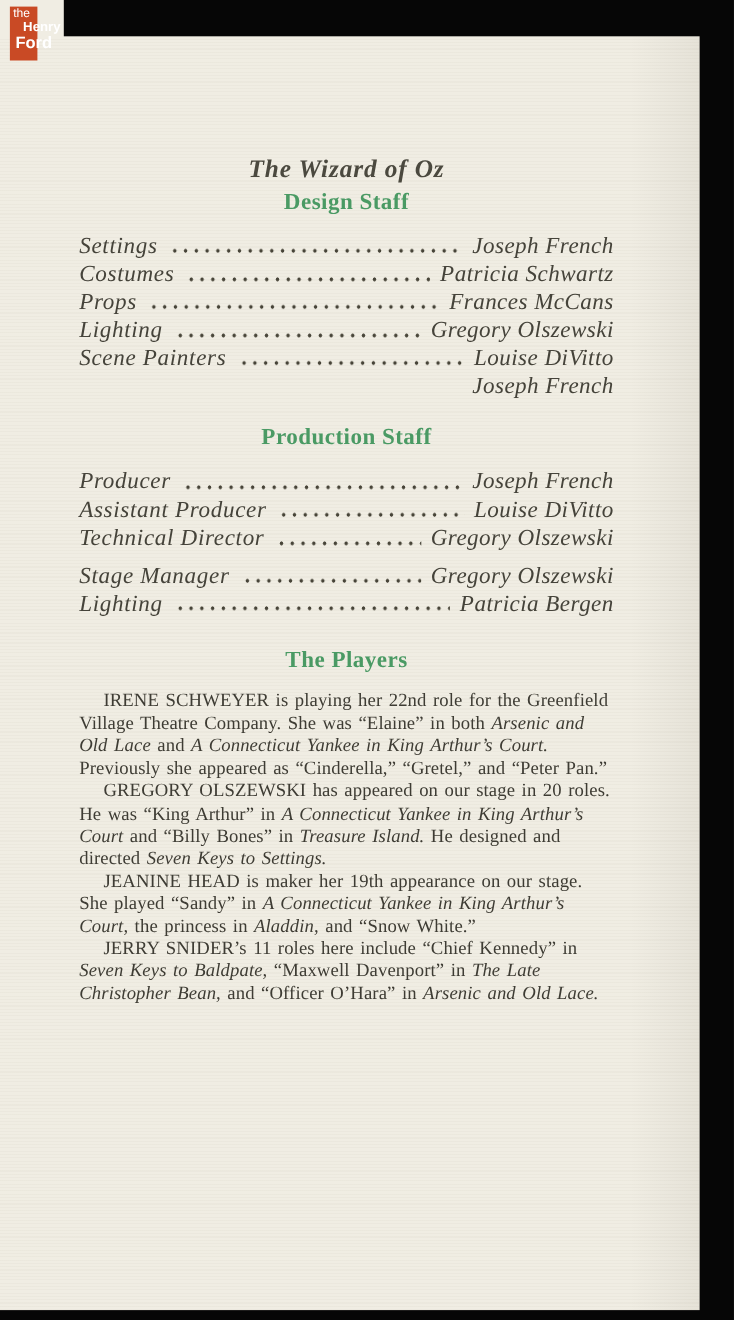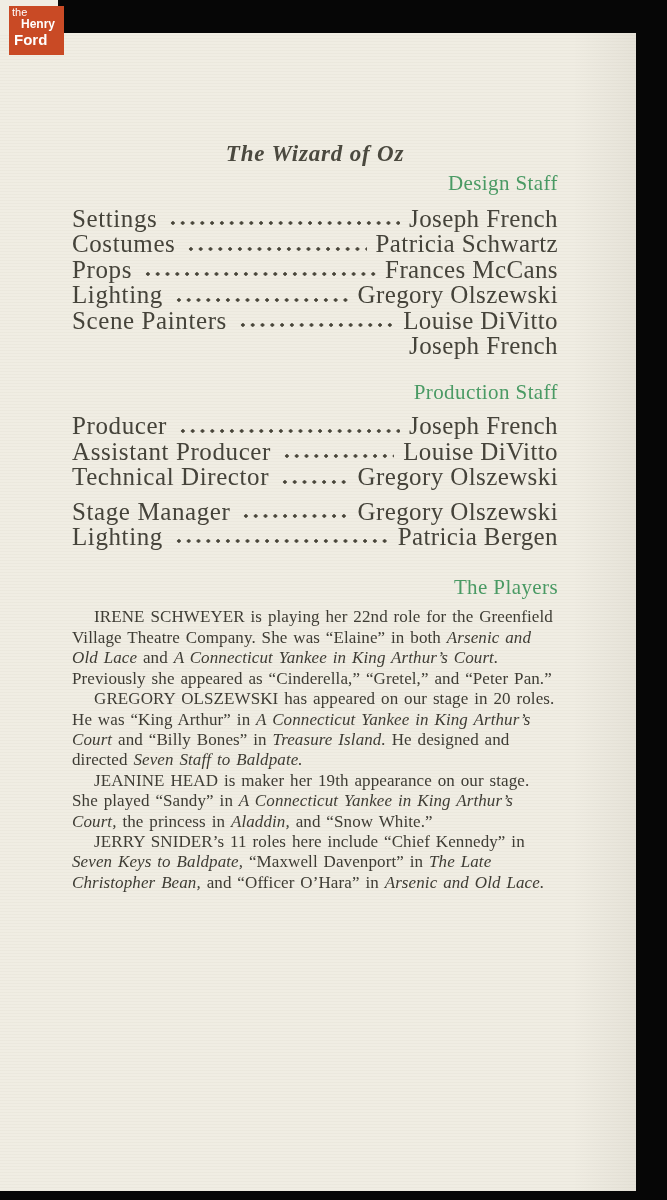--- a/index.html
+++ b/index.html
@@ -3,36 +3,36 @@
 <meta charset="utf-8">
 <style>
   html,body{margin:0;padding:0;background:#000;}
   .stage{position:relative;width:667px;height:1200px;background:#060606;overflow:hidden;
          font-family:"Liberation Serif",serif;}
   .corner{position:absolute;left:0;top:0;width:58px;height:34px;background:var(--paper,#f0ede3);}
   .page{position:absolute;left:0;top:33px;width:636px;height:1158px;background:var(--paper,#f0ede3);
         background-image:repeating-linear-gradient(0deg,rgba(125,115,92,.04) 0 1px,rgba(0,0,0,0) 1px 3px),
                          linear-gradient(90deg,rgba(0,0,0,0) 90%,rgba(60,55,40,.06));}
   
-  .logo{position:absolute;left:9px;top:6px;width:55px;height:49px;background:var(--logo-orange,#c94a25);
+  .logo{position:absolute;left:9px;top:6px;width:25px;height:49px;background:var(--logo-orange,#c94a25);
         font-family:"Liberation Sans",sans-serif;color:#fff;}
   .l-the{position:absolute;left:3px;top:1px;font-size:11px;line-height:1;font-weight:400;}
   .l-henry{position:absolute;left:12px;top:12px;font-size:12px;line-height:1;font-weight:700;}
   .l-ford{position:absolute;left:5px;top:26px;font-size:15px;line-height:1;font-weight:700;}
   
   .content{position:absolute;left:72px;top:108px;width:486px;color:var(--ink,#403e36);}
   .title{margin:0;font-style:italic;font-weight:700;font-size:23px;line-height:26px;
          text-align:center;color:#4b493f;letter-spacing:.8px;}
-  .heading{margin:0;font-weight:400;font-size:21px;line-height:24px;text-align:right;
+  .heading{margin:16px;font-weight:700;font-size:21px;line-height:24px;text-align:center;
            color:var(--accent-green,#4a9a64);letter-spacing:.4px;}
   .h-design{margin-top:4px;}
   .h-production{margin-top:22px;}
   .h-performance{margin-top:21px;}
   .h-players{margin-top:26px;}
-  .rows{margin-top:11px;font-size:25px;color:#45433a;}
+  .rows{margin-top:11px;font-size:21px;color:#45433a;font-style:italic;}
   .rows-2,.rows-3{margin-top:9px;}
   .row{display:flex;align-items:flex-end;line-height:25.4px;}
   .role{white-space:nowrap;letter-spacing:.6px;}
   .name{white-space:nowrap;letter-spacing:.4px;}
   .leader{flex:1 1 auto;min-width:16px;position:relative;margin:0 7px 0 9px;}
   .leader::before{content:"";position:absolute;left:2px;right:2px;bottom:6px;height:4px;
         background-image:radial-gradient(circle,#474438 1.5px,rgba(0,0,0,0) 1.9px);
         background-size:9.8px 4px;background-repeat:repeat-x;background-position:left center;}
   .row.cont{justify-content:flex-end;}
   .para{margin:8px 0 0;font-size:17px;line-height:20.4px;color:#3e3c34;
@@ -110,21 +110,21 @@
         </div>
         <div class="row">
           <span class="role">Lighting</span>
           <span class="leader"></span>
           <span class="name">Patricia Bergen</span>
         </div>
       </div>
 
       <h2 class="heading h-players">The Players</h2>
       <p class="para"><span>IRENE SCHWEYER is playing her 22nd role for the Greenfield Village Theatre Company. She was “Elaine” in both </span><span class="it">Arsenic and Old Lace</span><span> and </span><span class="it">A Connecticut Yankee in King Arthur’s Court.</span><span> Previously she appeared as “Cinderella,” “Gretel,” and “Peter Pan.”</span></p>
-      <p class="para"><span>GREGORY OLSZEWSKI has appeared on our stage in 20 roles. He was “King Arthur” in </span><span class="it">A Connecticut Yankee in King Arthur’s Court</span><span> and “Billy Bones” in </span><span class="it">Treasure Island.</span><span> He designed and directed </span><span class="it">Seven Staff to Baldpate.</span></p>
+      <p class="para"><span>GREGORY OLSZEWSKI has appeared on our stage in 20 roles. He was “King Arthur” in </span><span class="it">A Connecticut Yankee in King Arthur’s Court</span><span> and “Billy Bones” in </span><span class="it">Treasure Island.</span><span> He designed and directed </span><span class="it">Seven Keys to Settings.</span></p>
       <p class="para"><span>JEANINE HEAD is maker her 19th appearance on our stage. She played “Sandy” in </span><span class="it">A Connecticut Yankee in King Arthur’s Court,</span><span> the princess in </span><span class="it">Aladdin,</span><span> and “Snow White.”</span></p>
       <p class="para"><span>JERRY SNIDER’s 11 roles here include “Chief Kennedy” in </span><span class="it">Seven Keys to Baldpate,</span><span> “Maxwell Davenport” in </span><span class="it">The Late Christopher Bean,</span><span> and “Officer O’Hara” in </span><span class="it">Arsenic and Old Lace.</span></p>
 
     </div>
   </div>
 
   <div class="logo">
     <span class="l-the">the</span>
     <span class="l-henry">Henry</span>
     <span class="l-ford">Ford</span>

